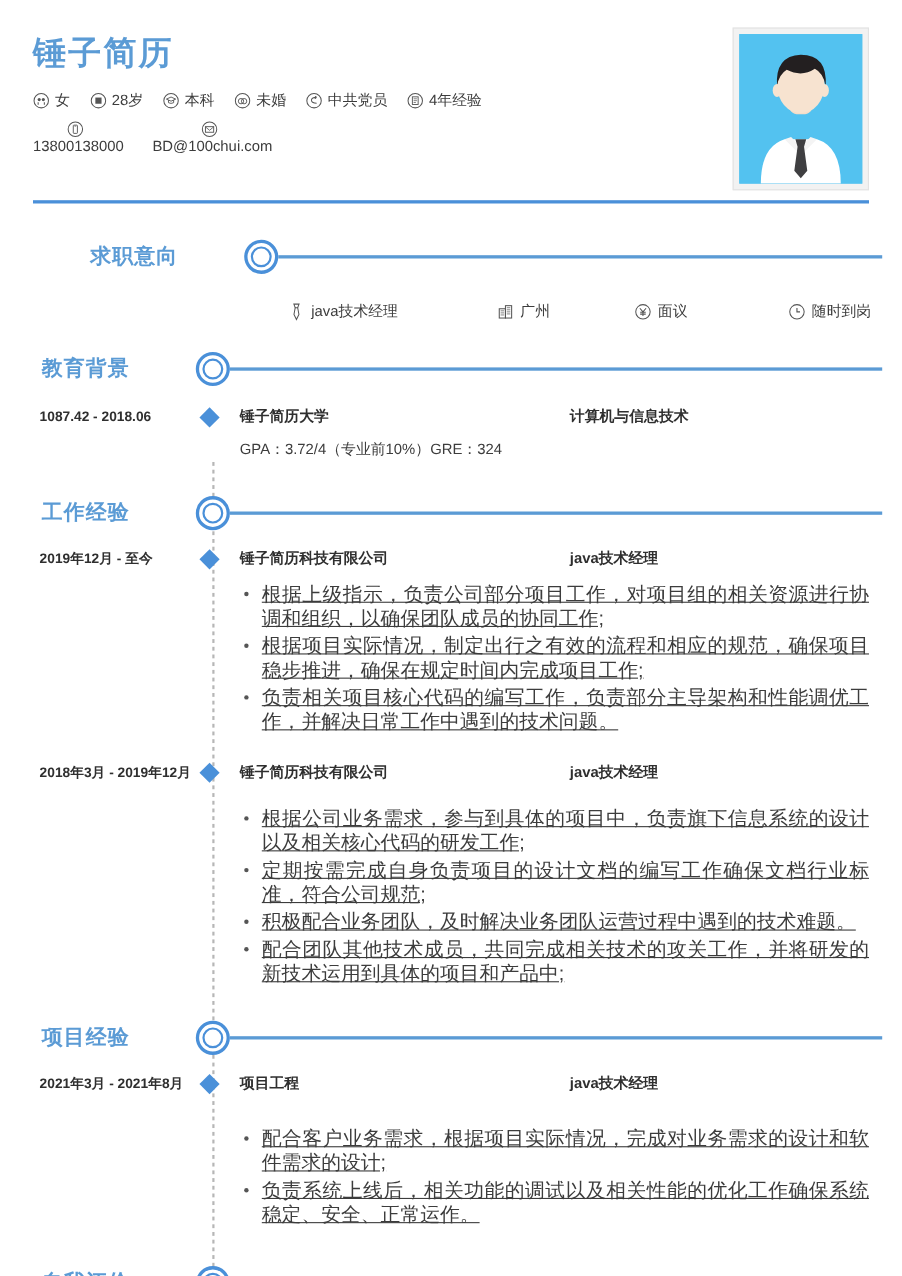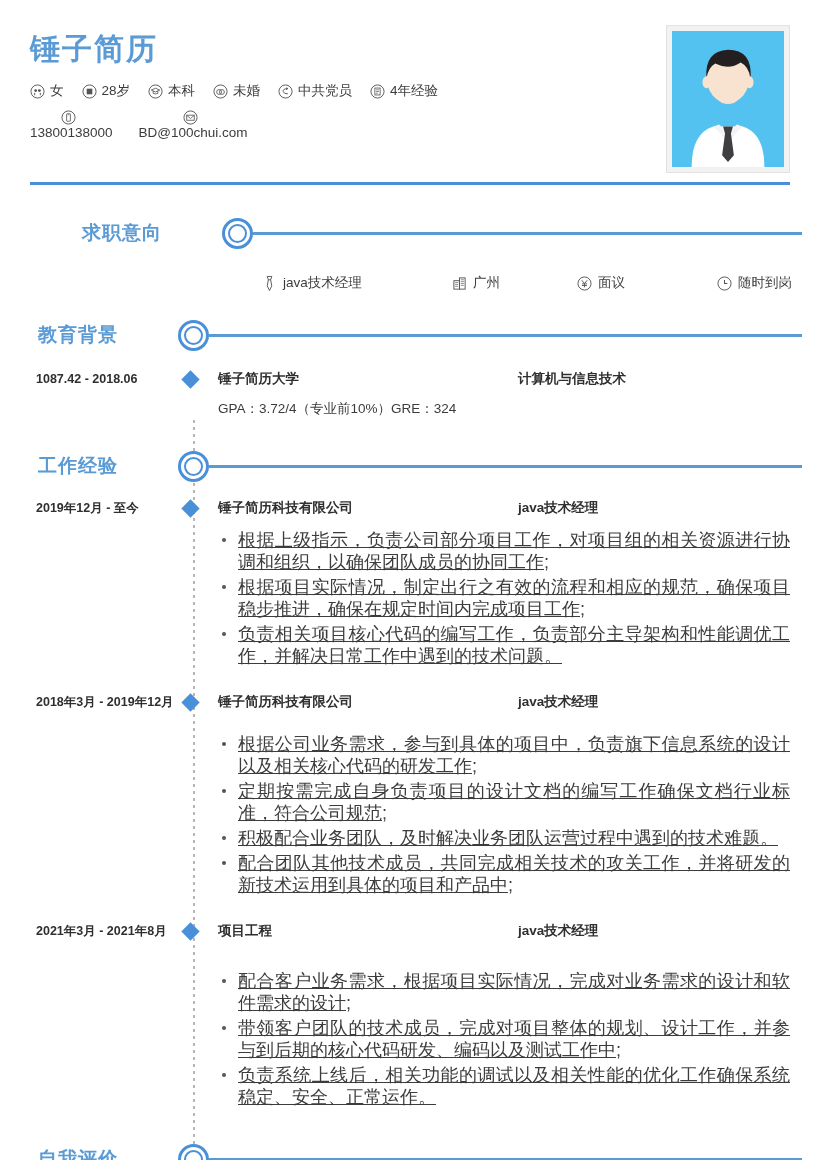--- a/index.html
+++ b/index.html
@@ -324,31 +324,35 @@
             <li>根据公司业务需求，参与到具体的项目中，负责旗下信息系统的设计以及相关核心代码的研发工作;</li>
             <li>定期按需完成自身负责项目的设计文档的编写工作确保文档行业标准，符合公司规范;</li>
             <li>积极配合业务团队，及时解决业务团队运营过程中遇到的技术难题。</li>
             <li>配合团队其他技术成员，共同完成相关技术的攻关工作，并将研发的新技术运用到具体的项目和产品中;</li>
           </ul>
         </div>
       </div>
     </div>
 
     <div class="section" style="margin-top:26px;">
+      <div class="sec-head">
+        <div class="sec-title">项目经验</div>
+        <div class="sec-marker"></div>
+        <div class="sec-line"></div>
+      </div>
       <div class="entry" style="margin-top:8px;">
         <div class="entry-date">2021年3月 - 2021年8月</div>
         <div class="diamond"></div>
         <div class="entry-body">
           <div class="entry-toprow">
             <div class="entry-org">项目工程</div>
             <div class="entry-role">java技术经理</div>
           </div>
           <ul class="bullets" style="margin-top:30px;">
             <li>配合客户业务需求，根据项目实际情况，完成对业务需求的设计和软件需求的设计;</li>
-            <li>带领客户团队的技术成员，完成对项目整体的规划、设计工作，并参与到后期的核心代码研发、编码以及测试工作中;</li>
             <li>负责系统上线后，相关功能的调试以及相关性能的优化工作确保系统稳定、安全、正常运作。</li>
           </ul>
         </div>
       </div>
     </div>
 
     <div class="section" style="margin-top:30px;">
       <div class="sec-head">
         <div class="sec-title">自我评价</div>
         <div class="sec-marker"></div>

